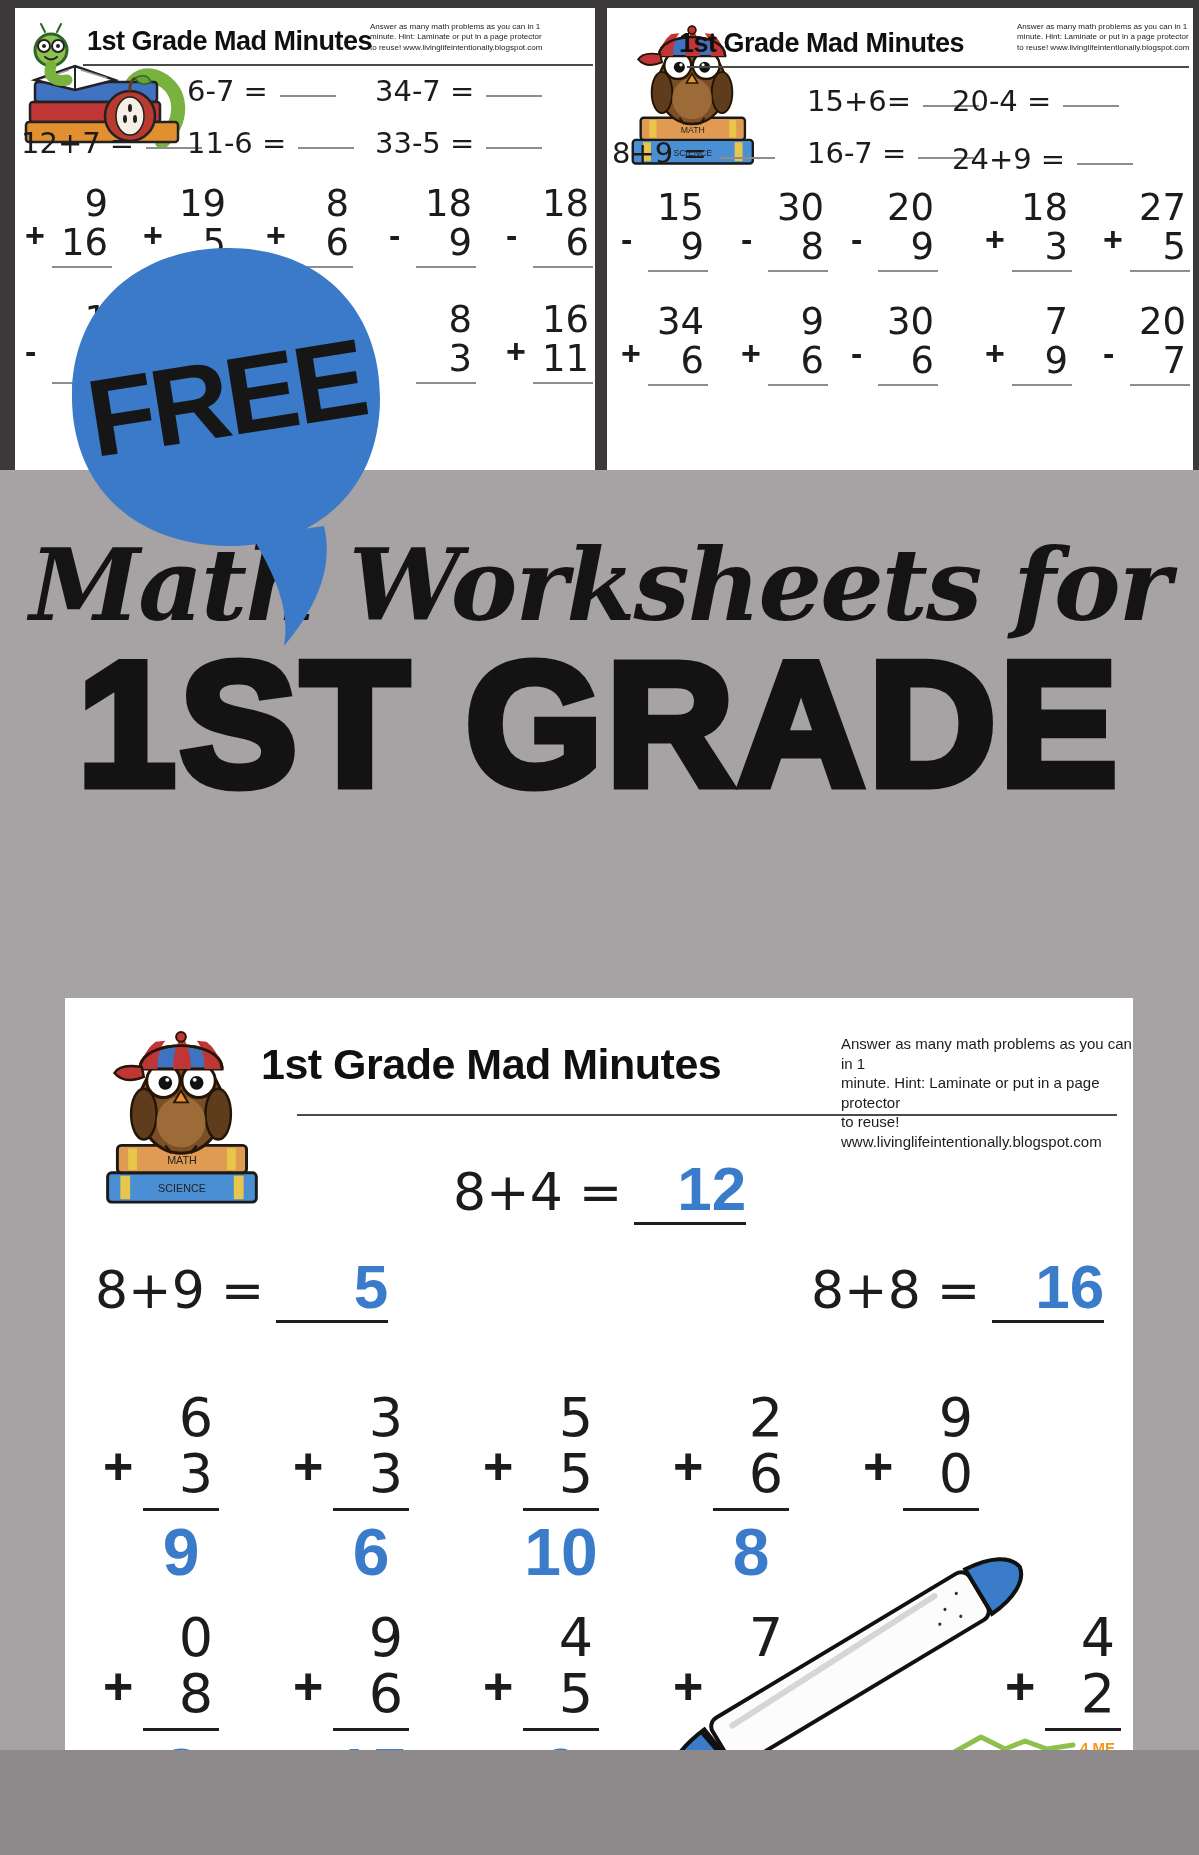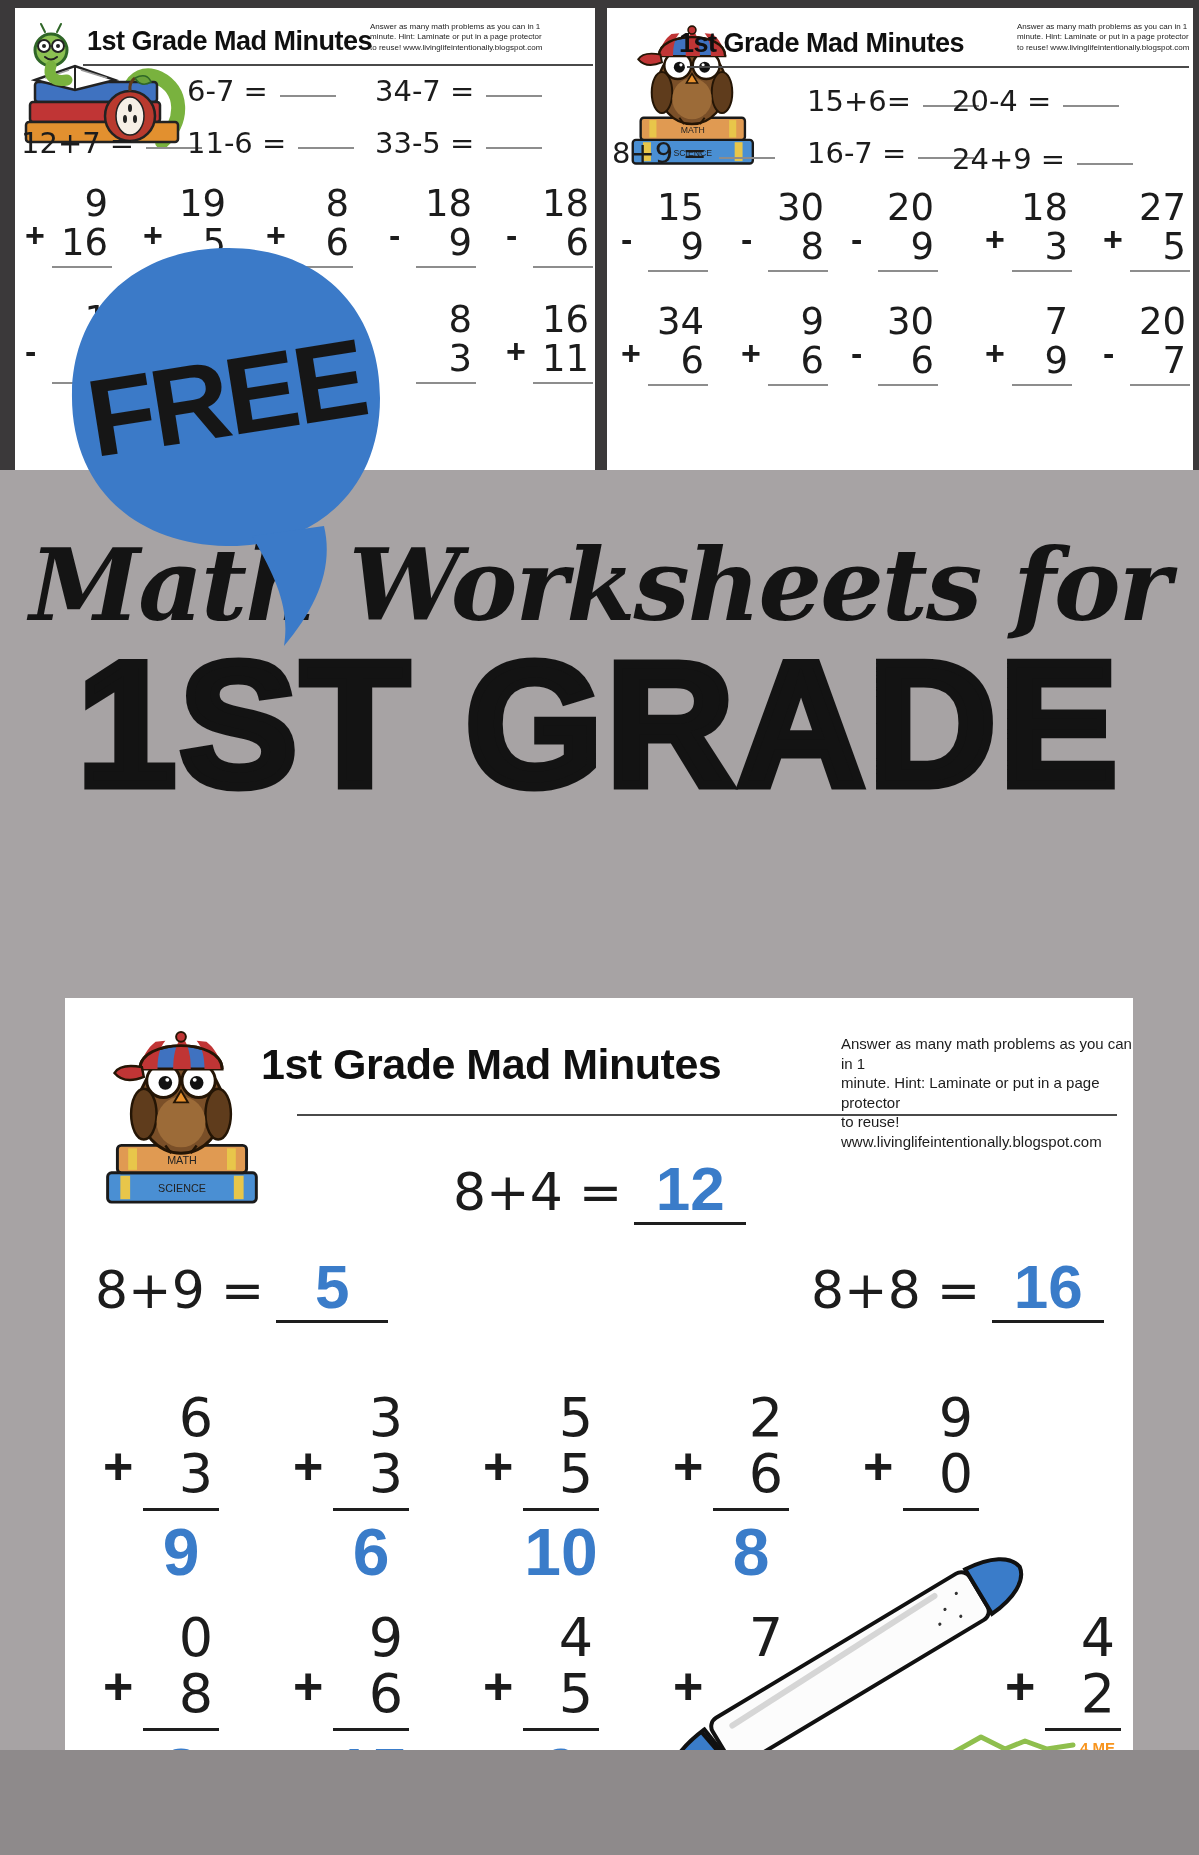--- a/index.html
+++ b/index.html
@@ -35,21 +35,21 @@
     font-weight:bold;font-size:176px;line-height:1.05;color:#131313;letter-spacing:4px;
     -webkit-text-stroke:9px #131313;white-space:nowrap;}
   
   .sheet-b{left:65px;top:998px;width:1068px;height:820px;}
   .ws-title.big{font-size:43px;}
   .instr.big{font-size:15px;width:305px;}
   .beq{position:absolute;white-space:nowrap;font-family:"DejaVu Sans",sans-serif;
        color:#1c1c1c;font-size:52px;}
   .beq .eq{margin:0 12px 0 16px;}
   .beq .aline{display:inline-block;min-width:112px;border-bottom:3px solid #1e1e1e;
-              text-align:center;}
+              text-align:right;}
   .aval{font-family:"Liberation Sans",sans-serif;font-weight:bold;font-size:62px;
         color:#3a7cc9;line-height:1.0;}
   .vpb{position:absolute;padding-left:40px;font-family:"DejaVu Sans",sans-serif;color:#1c1c1c;}
   .vpb .sign{position:absolute;left:0;top:46px;font-size:52px;font-weight:bold;
              font-family:"Liberation Sans",sans-serif;}
   .vpb .nums{display:flex;flex-direction:column;align-items:flex-end;min-width:70px;
              border-bottom:3px solid #1e1e1e;padding:0 6px 6px 0;}
   .vpb .num{font-size:54px;line-height:1.04;min-height:56px;}
   .vpb .vans{display:block;text-align:center;margin-top:8px;
              font-family:"Liberation Sans",sans-serif;font-weight:bold;font-size:66px;

